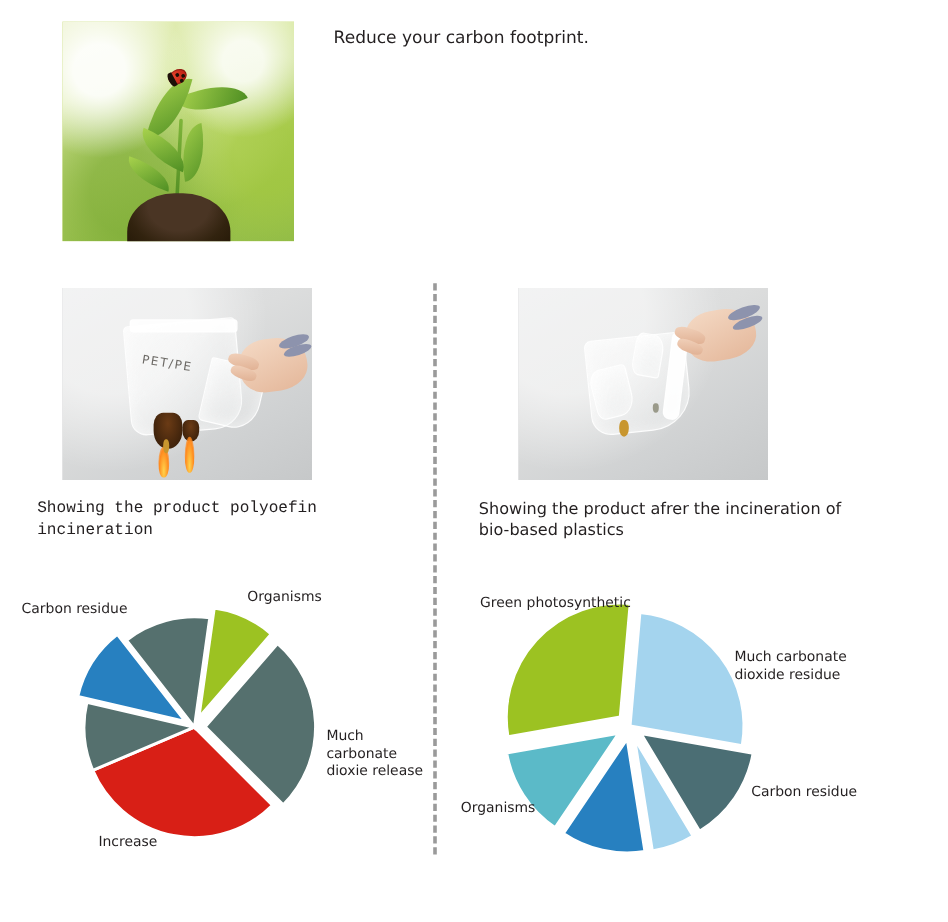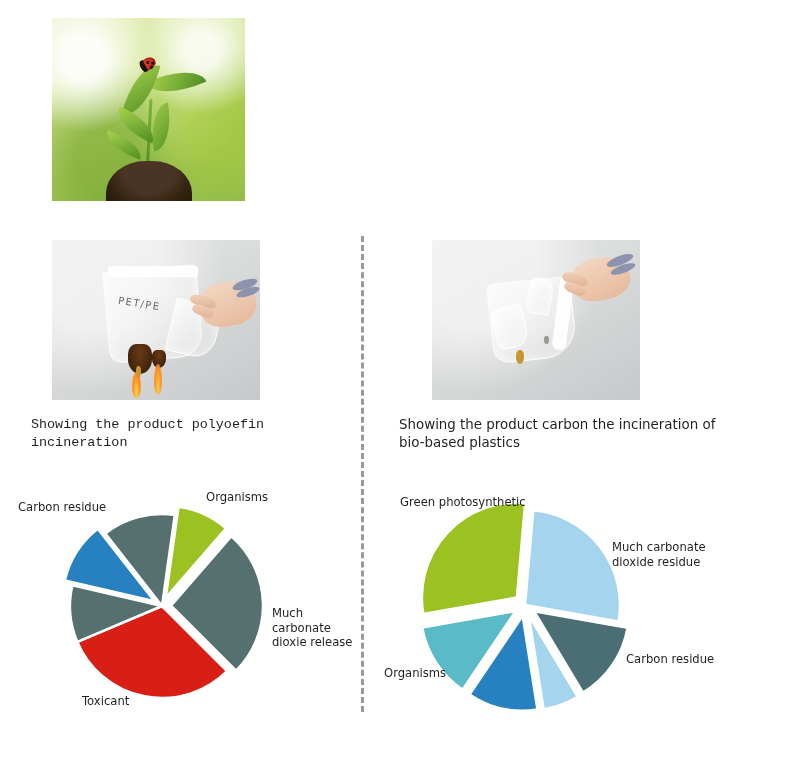--- a/index.html
+++ b/index.html
@@ -120,20 +120,21 @@
   <div class="leaf l1"></div>
   <div class="stem"></div>
   <div class="leaf l4"></div>
   <div class="leaf l3"></div>
   <div class="leaf l5"></div>
   <div class="bug"></div>
   <div class="soil"></div>
 </div>
 
 <div class="abs" id="intro-text">
+  <p>Reduce your carbon footprint.</p>
 </div>
 
 <div class="abs" id="divider"></div>
 
 <div class="abs photo-frame" id="photo-left">
   <div class="wall"></div>
   <div class="bag" style="left:54px;top:28px;width:92px;height:90px;border-radius:4px 4px 26% 14%;transform:rotate(-5deg);"></div>
   <div class="bag" style="left:56px;top:26px;width:88px;height:9px;border-radius:3px;background:rgba(255,255,255,.8);"></div>
   <div class="bagtext" style="left:66px;top:58px;">PET/PE</div>
   <div class="bag" style="left:118px;top:62px;width:46px;height:52px;border-radius:2px 30% 44% 8%;transform:rotate(13deg);"></div>
@@ -158,40 +159,40 @@
   <div class="hand" style="left:140px;top:18px;width:58px;height:42px;transform:rotate(-10deg);"></div>
   <div class="finger" style="left:130px;top:34px;width:26px;height:11px;transform:rotate(18deg);"></div>
   <div class="finger" style="left:132px;top:44px;width:22px;height:10px;transform:rotate(22deg);"></div>
   <div class="band" style="left:174px;top:16px;width:28px;height:9px;transform:rotate(-20deg);"></div>
   <div class="band" style="left:178px;top:25px;width:26px;height:8px;transform:rotate(-20deg);"></div>
   <div class="drip" style="left:84px;top:110px;width:8px;height:14px;"></div>
   <div class="drip" style="left:112px;top:96px;width:5px;height:8px;background:#9a9a8a;"></div>
 </div>
 
 <div class="abs caption" id="caption-left">Showing the product polyoefin incineration</div>
-<div class="abs caption" id="caption-right">Showing the product carbon the incineration of bio-based plastics</div>
+<div class="abs caption" id="caption-right">Showing the product afrer the incineration of bio-based plastics</div>
 
 <div class="abs" style="left:10px;top:478px;width:352px;height:240px;">
   <svg width="352" height="240" viewBox="0 0 352 240">
     <g id="pie-left-slices">
         <path d="M 155.73223918390616 119.81034856211112 L 168.5361644722322 28.705686237886653 A 92 92 0 0 1 216.08966985103282 50.377067181616084 Z" fill="#9cc222" stroke="#ffffff" stroke-width="2.5"></path>
         <path d="M 160.99451744317187 127.68590452967749 L 221.35194811029854 58.252623149182455 A 92 92 0 0 1 226.04834131233423 192.73972839883987 Z" fill="#55706e" stroke="#ffffff" stroke-width="2.5"></path>
         <path d="M 152 128 L 217.0538238691624 193.0538238691624 A 92 92 0 0 1 67.31355348237551 163.94726382101322 Z" fill="#d81f16" stroke="#ffffff" stroke-width="2.5"></path>
         <path d="M 152 128 L 67.31355348237551 163.94726382101322 A 92 92 0 0 1 62.357954039758354 107.30450300036442 Z" fill="#55706e" stroke="#ffffff" stroke-width="2.5"></path>
         <path d="M 144.40947698768403 123.16430352487859 L 54.767431027442385 102.46880652524301 A 92 92 0 0 1 87.76862125772348 50.66731419306015 Z" fill="#2780c0" stroke="#ffffff" stroke-width="2.5"></path>
         <path d="M 152 128 L 95.35914427003945 55.50301066818156 A 92 92 0 0 1 164.803925288326 36.89533767577552 Z" fill="#55706e" stroke="#ffffff" stroke-width="2.5"></path>
       </g>
   </svg>
   <div class="pie-label" style="left:8px;top:22px;">Carbon residue</div>
   <div class="pie-label" style="left:196px;top:12px;">Organisms</div>
   <div class="pie-label" style="left:262px;top:128px;width:86px;">
     <div>Much carbonate</div>
     <div>dioxie release</div>
   </div>
-  <div class="pie-label" style="left:72px;top:216px;">Toxicant</div>
+  <div class="pie-label" style="left:72px;top:216px;">Increase</div>
 </div>
 
 <div class="abs" style="left:380px;top:478px;width:400px;height:240px;">
   <svg width="400" height="240" viewBox="0 0 400 240">
     <g id="pie-right-slices">
         <path d="M 145 127 L 153.27979556102753 32.36150368128418 A 95 95 0 0 1 238.55673653615975 143.49657687835838 Z" fill="#a4d4ee" stroke="#ffffff" stroke-width="2.5"></path>
         <path d="M 154.06538807484216 133.23046860617316 L 247.62212461100194 149.72704548453154 A 95 95 0 0 1 202.99400519129733 214.66136217287382 Z" fill="#4b6e74" stroke="#ffffff" stroke-width="2.5"></path>
         <path d="M 148.76222157658236 137.336618828645 L 197.69083869303753 218.76751239534565 A 95 95 0 0 1 163.6234957554043 231.16701118518307 Z" fill="#a4d4ee" stroke="#ffffff" stroke-width="2.5"></path>
         <path d="M 142.61916424668087 137.73925607831927 L 157.4804384255028 231.56964843485736 A 95 95 0 0 1 89.49583841695994 216.49782547104823 Z" fill="#2780c0" stroke="#ffffff" stroke-width="2.5"></path>
         <path d="M 135.77462375260035 132.9910293851653 L 82.65129792287942 211.74959877789425 A 95 95 0 0 1 42.21788721644059 149.48760626352367 Z" fill="#5bbac8" stroke="#ffffff" stroke-width="2.5"></path>

